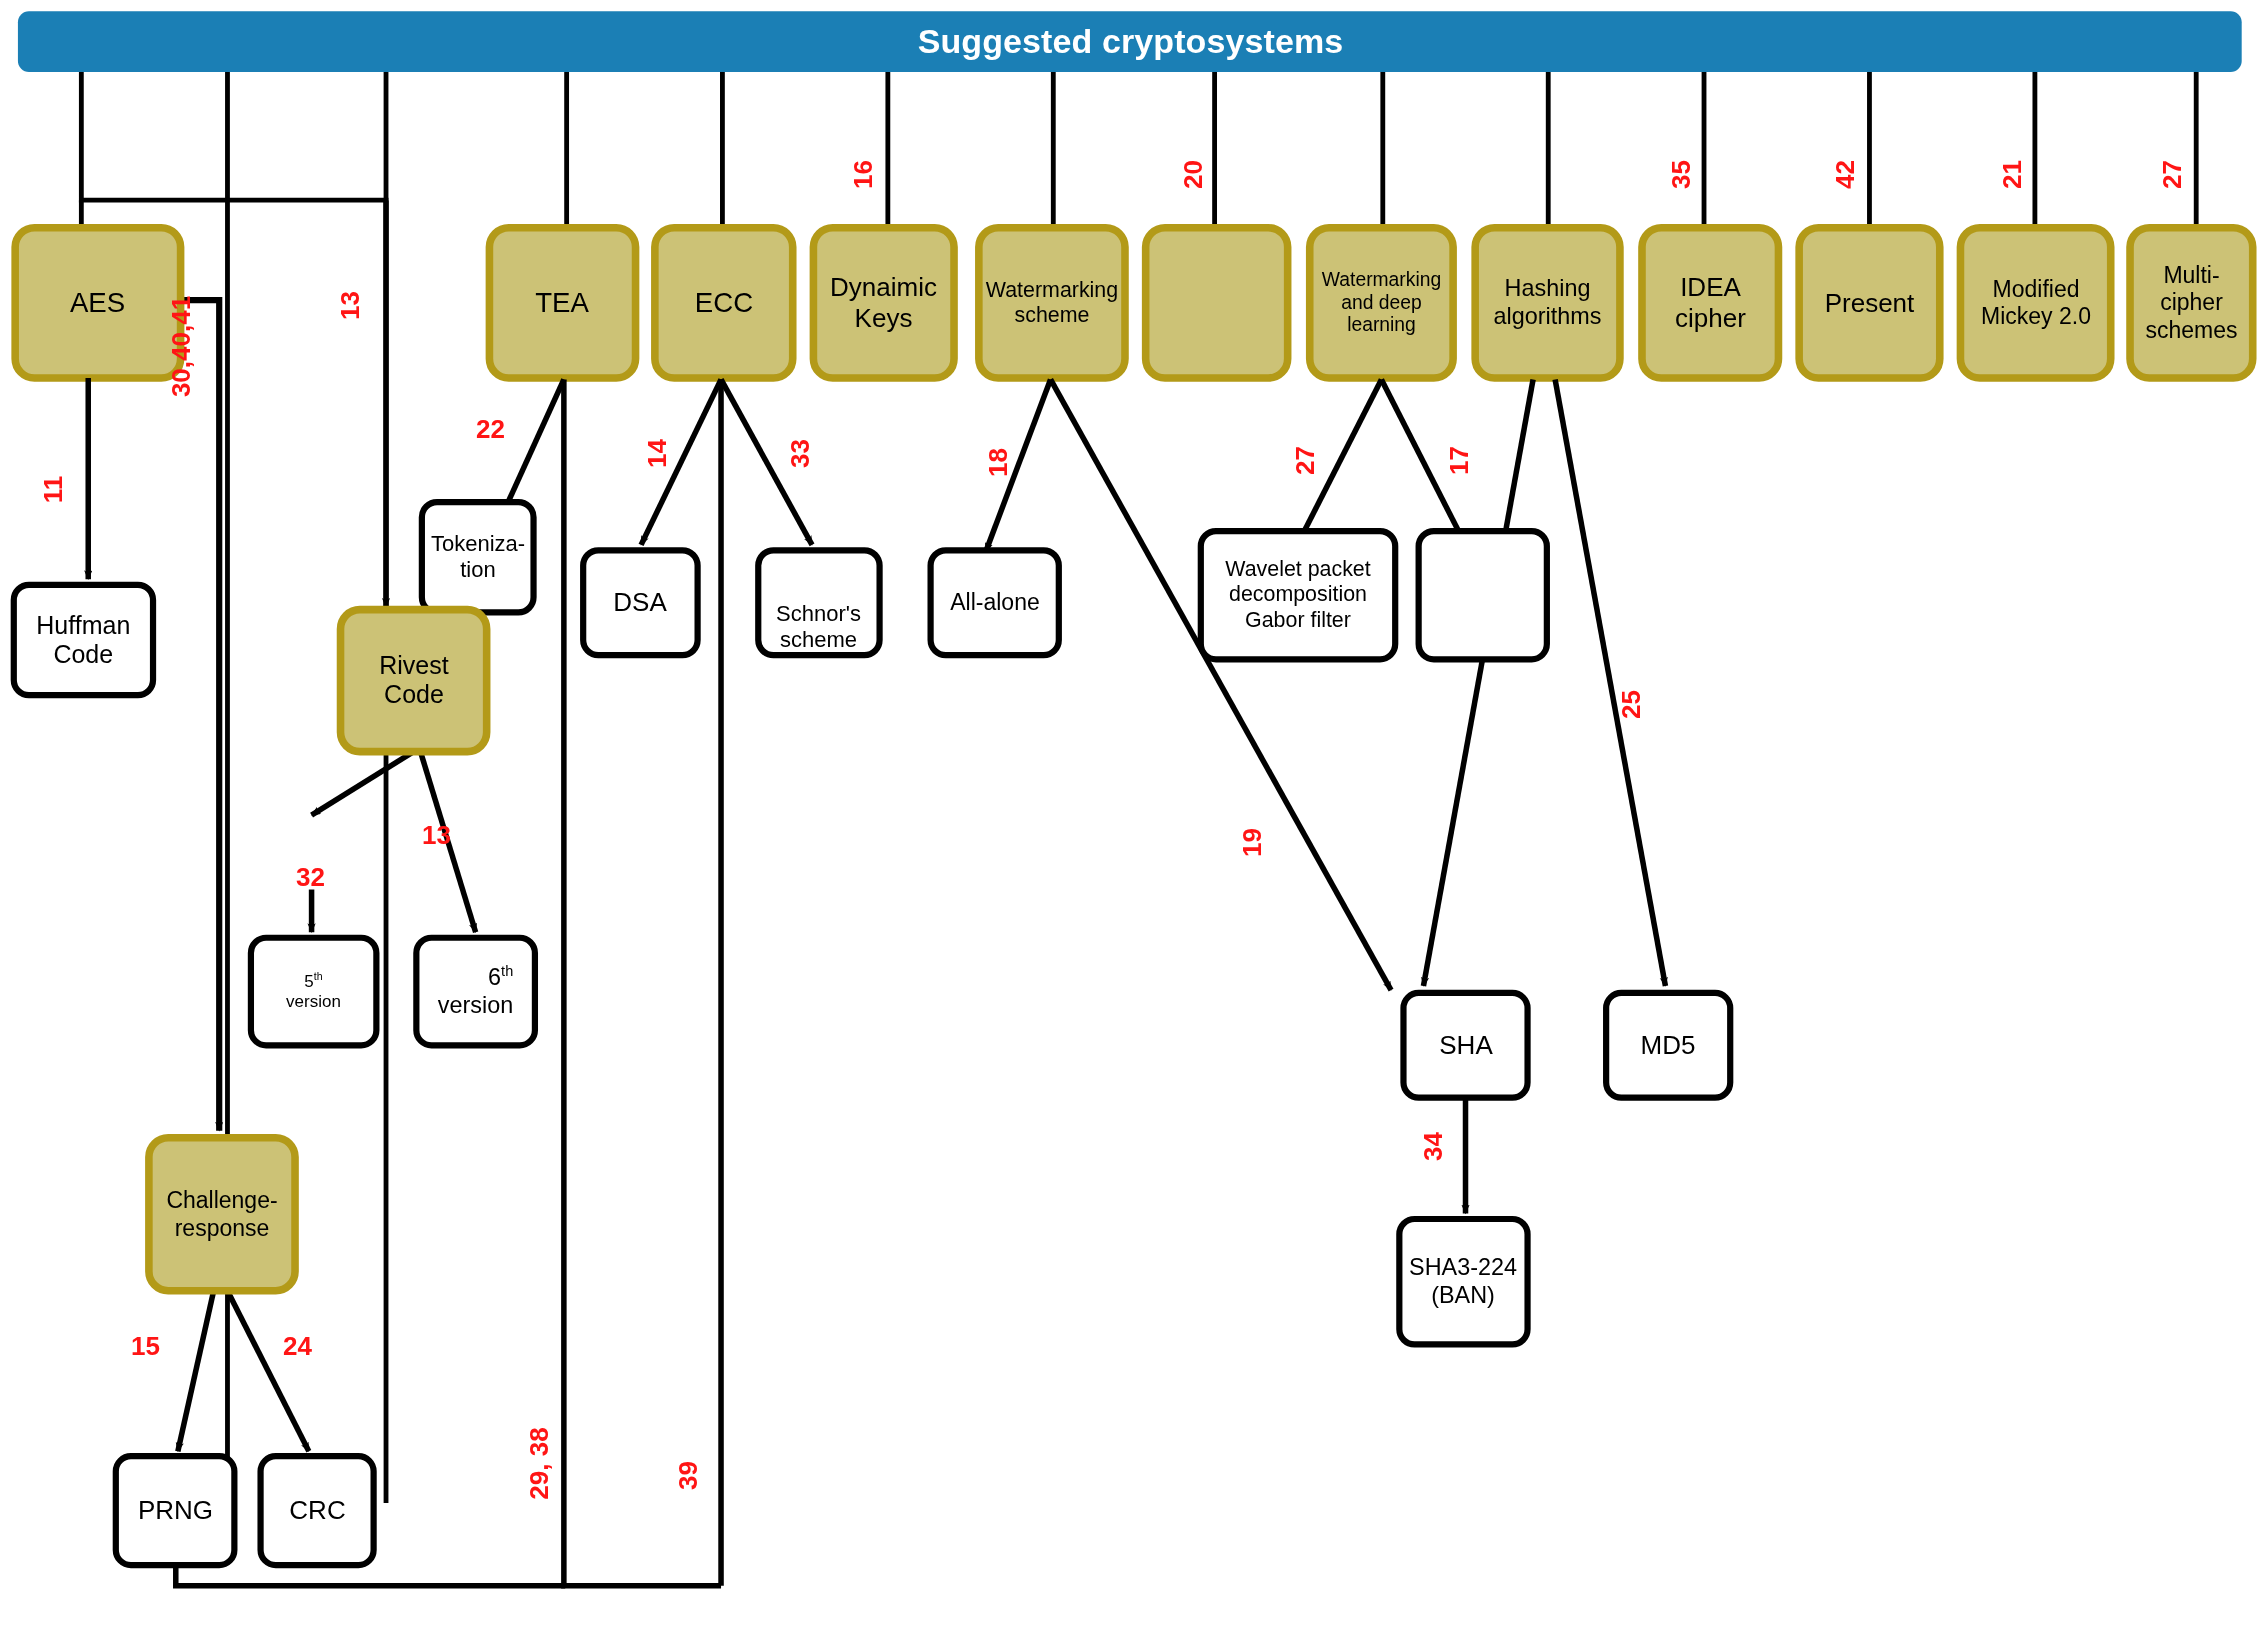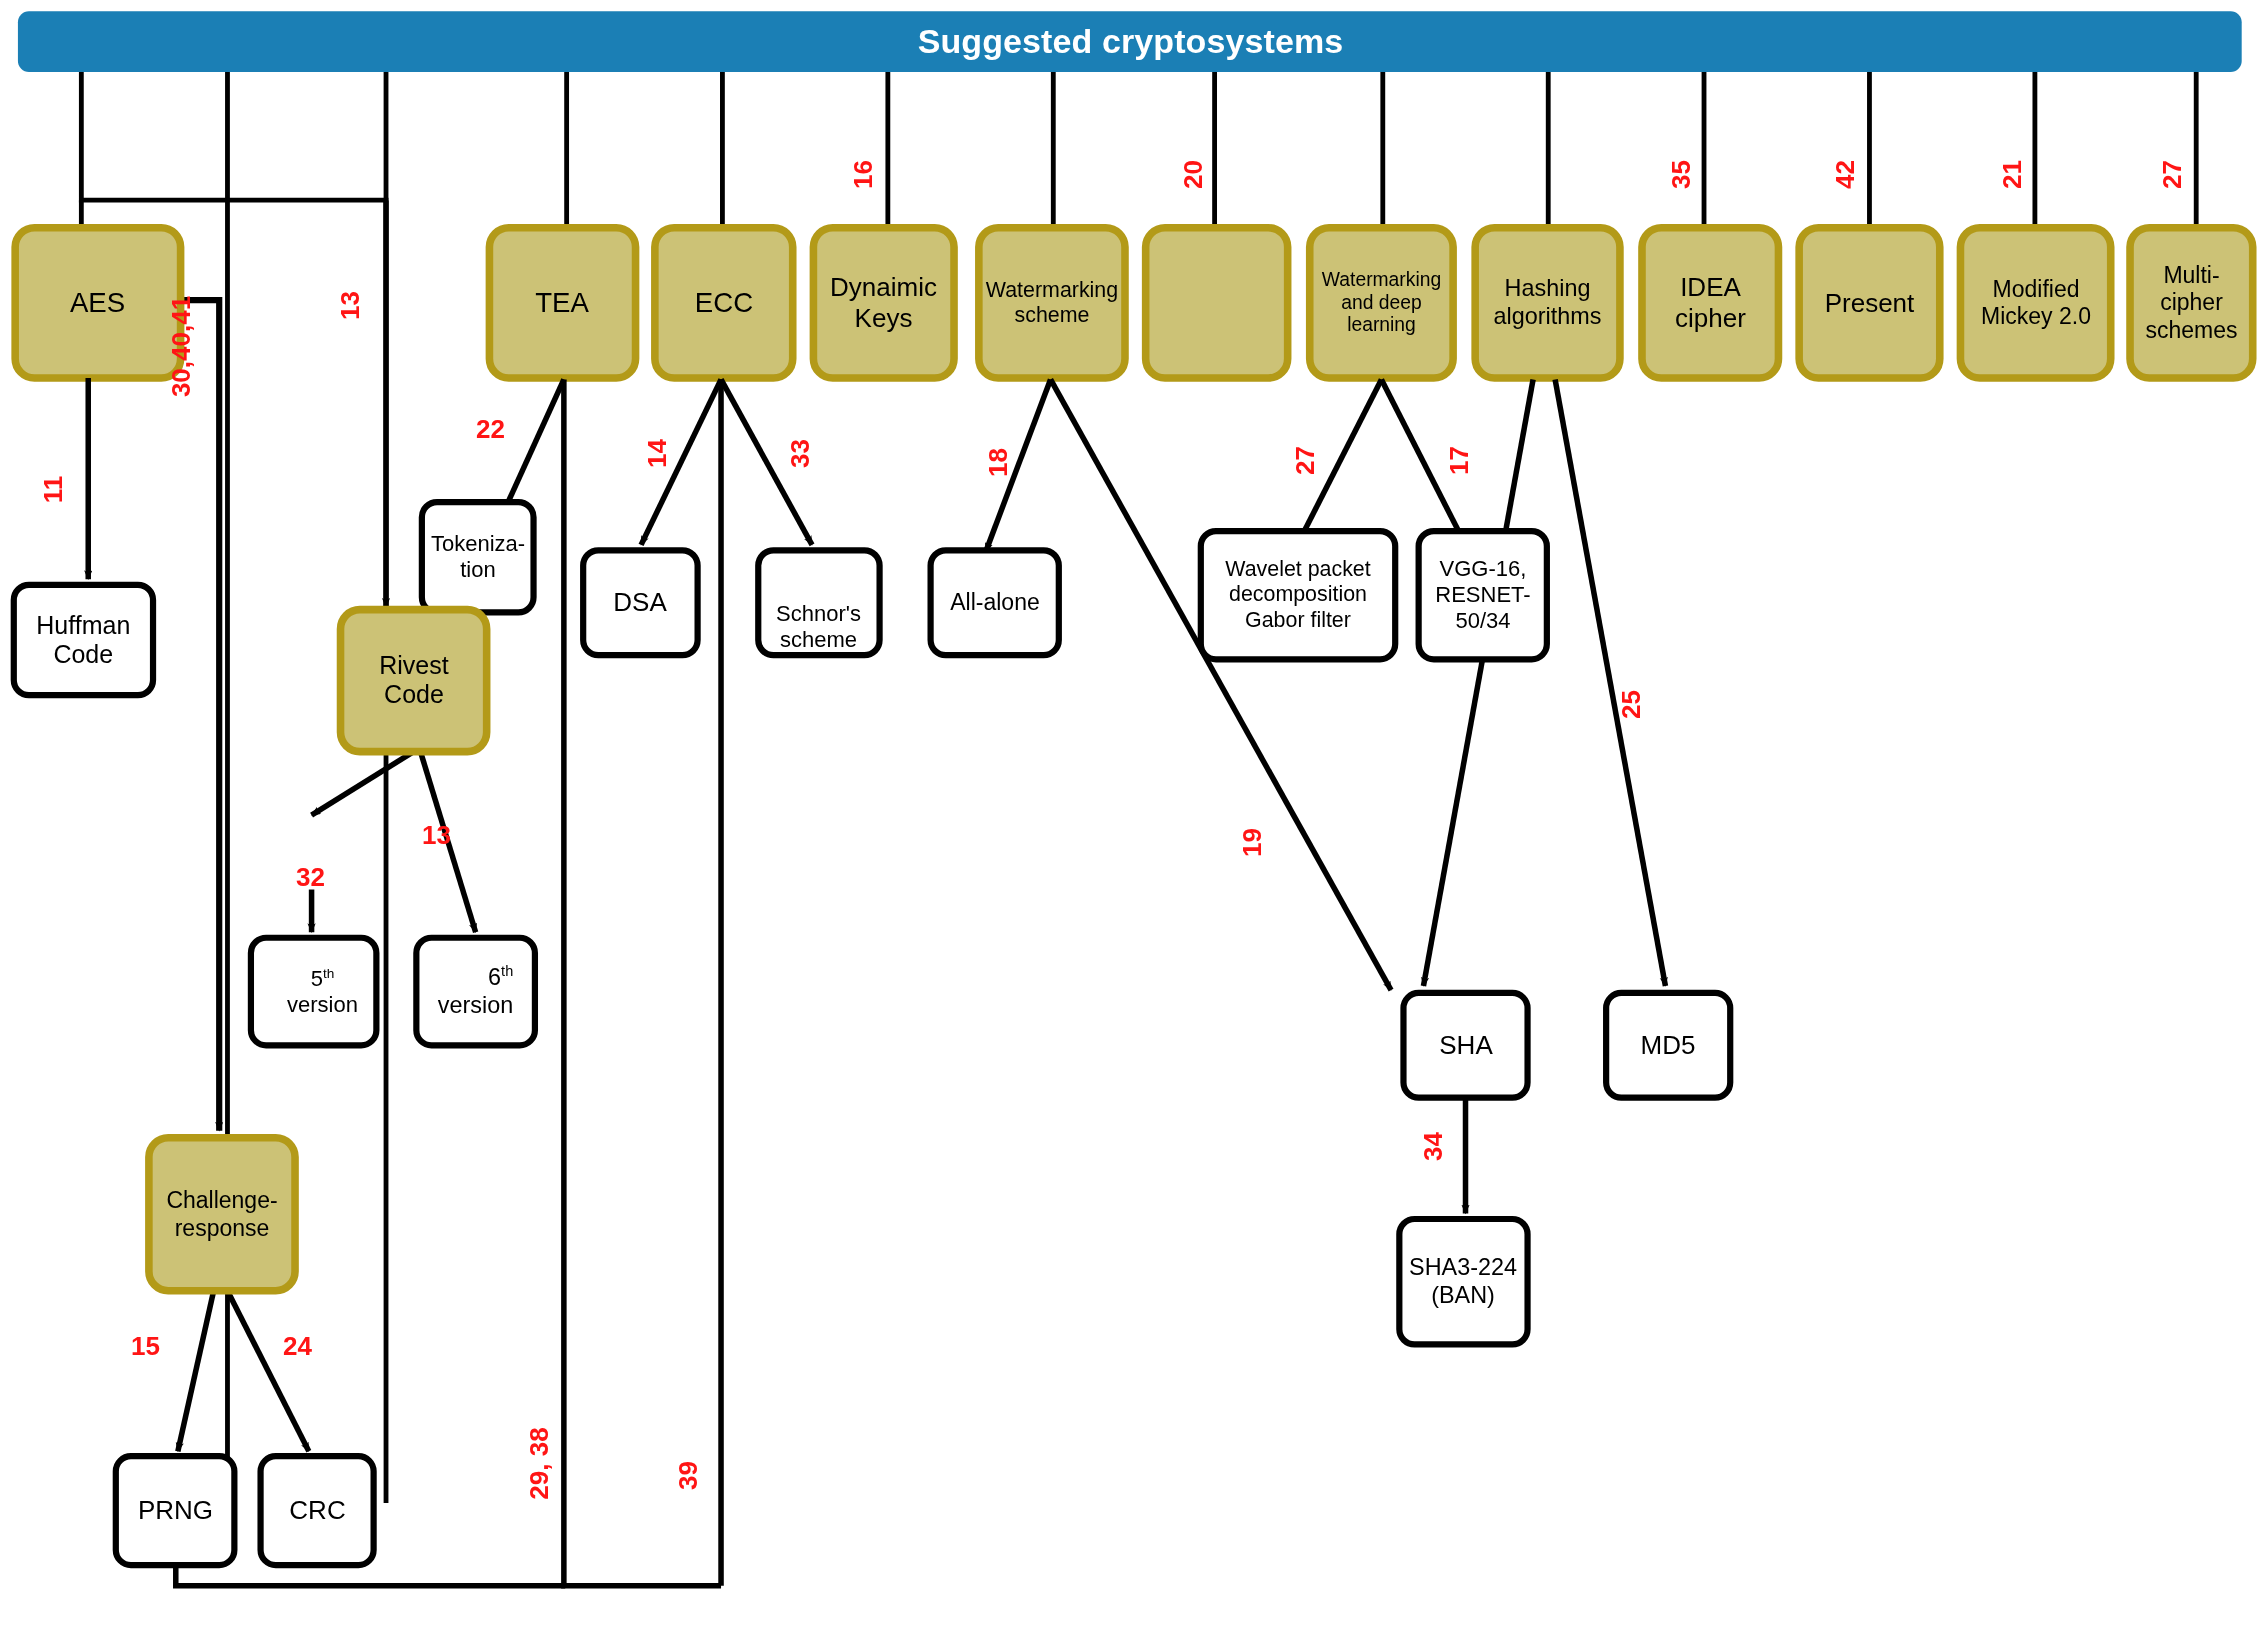--- a/index.html
+++ b/index.html
@@ -164,28 +164,25 @@
 
   <div class="nodeLabel" style="left:422px;top:502px;width:112px;height:110px;font-size:22px;">Tokeniza-
 tion</div>
   <div class="nodeLabel" style="left:583px;top:550px;width:114px;height:105px;font-size:26px;text-align:right;">DSA</div>
   <div class="nodeLabel" style="left:758px;top:574px;width:121px;height:105px;font-size:22px;">Schnor's
 scheme</div>
   <div class="nodeLabel" style="left:931px;top:550px;width:128px;height:105px;font-size:23px;">All-alone</div>
   <div class="nodeLabel" style="left:1201px;top:531px;width:194px;height:128px;font-size:21.4px;">Wavelet packet
 decomposition
 Gabor filter</div>
-  <div class="nodeLabel" style="left:1419px;top:531px;width:128px;height:128px;font-size:22px;">VGG-16,
-RESNET-
-50/34</div>
   <div class="nodeLabel" style="left:13.8px;top:585px;width:139px;height:110px;font-size:25px;">Huffman
 Code</div>
   <div class="nodeLabel" style="left:341px;top:609px;width:146px;height:142px;font-size:25px;">Rivest
 Code</div>
-  <div class="nodeLabel" style="left:260px;top:938px;width:125px;height:108px;font-size:22px;"><span>5<sup>th</sup><br>version</span></div>
+  <div class="nodeLabel" style="left:251px;top:938px;width:125px;height:108px;font-size:17px;"><span>5<sup>th</sup><br>version</span></div>
   <div class="nodeLabel" style="left:416px;top:938px;width:119px;height:108px;font-size:23.4px;text-align:right;"><span>6<sup>th</sup><br>version</span></div>
   <div class="nodeLabel" style="left:149px;top:1138px;width:146px;height:153px;font-size:23px;">Challenge-
 response</div>
   <div class="nodeLabel" style="left:1404px;top:993px;width:124px;height:105px;font-size:26px;">SHA</div>
   <div class="nodeLabel" style="left:1606px;top:993px;width:124px;height:105px;font-size:26px;">MD5</div>
   <div class="nodeLabel" style="left:1399px;top:1219px;width:128px;height:125px;font-size:23.4px;">SHA3-224
 (BAN)</div>
   <div class="nodeLabel" style="left:116px;top:1456px;width:119px;height:109px;font-size:26px;">PRNG</div>
   <div class="nodeLabel" style="left:261px;top:1456px;width:113px;height:109px;font-size:26px;">CRC</div>
 

